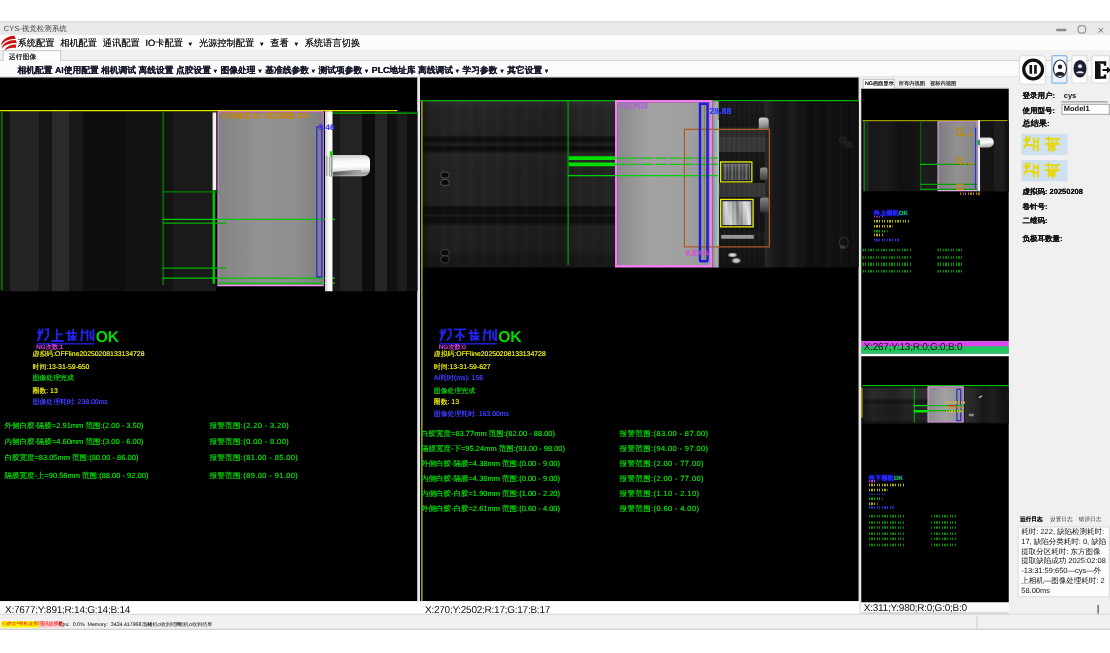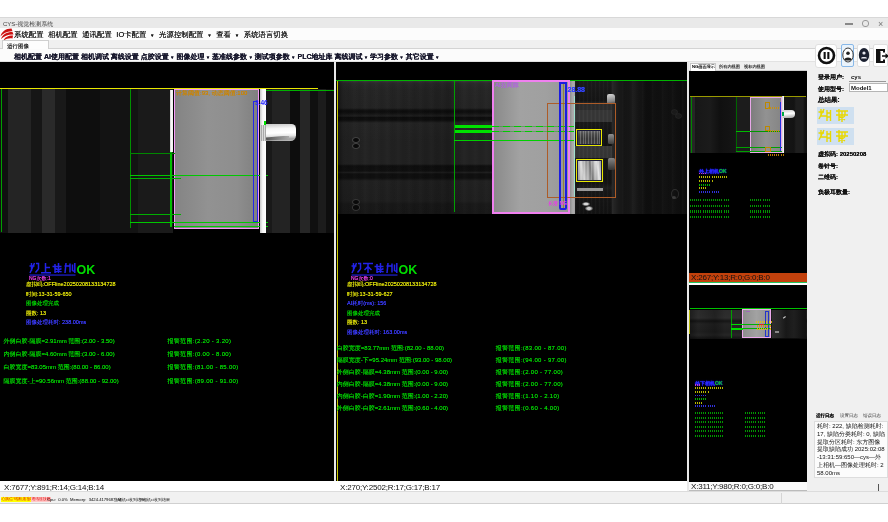--- a/index.html
+++ b/index.html
@@ -232,21 +232,21 @@
 <div class="ab" style="left:699px;top:187.4px;width:7.5px;height:2px;background:repeating-linear-gradient(90deg,#d8d800 0,#d8d800 1px,transparent 1px,transparent 2.1px);opacity:0.85;filter:blur(0.3px)"></div>
 <div class="ab" style="left:699px;top:191px;width:19.5px;height:2px;background:repeating-linear-gradient(90deg,#3a3aff 0,#3a3aff 1px,transparent 1px,transparent 2.1px);opacity:0.85;filter:blur(0.3px)"></div>
 <div class="ab" style="left:689.5px;top:199px;width:39px;height:2.4px;background:repeating-linear-gradient(90deg,#00bb00 0,#00bb00 1px,transparent 1px,transparent 2.1px);opacity:0.8;filter:blur(0.3px)"></div>
 <div class="ab" style="left:749.5px;top:199px;width:21.5px;height:2.4px;background:repeating-linear-gradient(90deg,#00bb00 0,#00bb00 1px,transparent 1px,transparent 2.1px);opacity:0.8;filter:blur(0.3px)"></div>
 <div class="ab" style="left:689.5px;top:204.7px;width:39px;height:2.4px;background:repeating-linear-gradient(90deg,#00bb00 0,#00bb00 1px,transparent 1px,transparent 2.1px);opacity:0.8;filter:blur(0.3px)"></div>
 <div class="ab" style="left:749.5px;top:204.7px;width:21.5px;height:2.4px;background:repeating-linear-gradient(90deg,#00bb00 0,#00bb00 1px,transparent 1px,transparent 2.1px);opacity:0.8;filter:blur(0.3px)"></div>
 <div class="ab" style="left:689.5px;top:210.3px;width:39px;height:2.4px;background:repeating-linear-gradient(90deg,#00bb00 0,#00bb00 1px,transparent 1px,transparent 2.1px);opacity:0.8;filter:blur(0.3px)"></div>
 <div class="ab" style="left:749.5px;top:210.3px;width:21.5px;height:2.4px;background:repeating-linear-gradient(90deg,#00bb00 0,#00bb00 1px,transparent 1px,transparent 2.1px);opacity:0.8;filter:blur(0.3px)"></div>
 <div class="ab" style="left:689.5px;top:216px;width:39px;height:2.4px;background:repeating-linear-gradient(90deg,#00bb00 0,#00bb00 1px,transparent 1px,transparent 2.1px);opacity:0.8;filter:blur(0.3px)"></div>
 <div class="ab" style="left:749.5px;top:216px;width:21.5px;height:2.4px;background:repeating-linear-gradient(90deg,#00bb00 0,#00bb00 1px,transparent 1px,transparent 2.1px);opacity:0.8;filter:blur(0.3px)"></div>
-<div class="ab" style="left:689px;top:273px;width:117.5px;height:9.5px;background:#c2410c;border-bottom:1px solid #22c55e">
+<div class="ab" style="left:689px;top:273px;width:117.5px;height:9.5px;background:#d946ef;border-bottom:6px solid #22c55e">
   <div class="ab t8" style="left:2px;top:0px;color:#111">X:267;Y:13;R:0;G:0;B:0</div>
 </div>
 <div class="ab" style="left:689px;top:284.5px;width:117.5px;height:197.5px;background:#000"></div>
 <div class="ab" style="left:690px;top:309.5px;width:116.5px;height:29px;background:linear-gradient(180deg,#2b2b2b 0,#2e2e2e 8px,#161616 11px,#242424 14px,#202020 22px,#262626 25px,#131313 29px)"></div>
 <div class="ab" style="left:690px;top:309.5px;width:116.5px;height:29px;background:linear-gradient(90deg,rgba(0,0,0,0.35) 0,rgba(0,0,0,0) 8px,rgba(0,0,0,0.25) 25px,rgba(0,0,0,0) 35px,rgba(0,0,0,0) 60px,rgba(0,0,0,0.3) 82px,rgba(0,0,0,0.5) 96px,rgba(0,0,0,0.35) 116px)"></div>
 <div class="ab" style="left:690px;top:308.3px;width:116.5px;height:1.2px;background:#00c000"></div>
 <div class="ab" style="left:689.2px;top:309.5px;width:0.9px;height:24.5px;background:#b8b800"></div>
 <div class="ab" style="left:731px;top:310px;width:1px;height:27.7px;background:#00a000"></div>
 <div class="ab" style="left:741.5px;top:309px;width:29.5px;height:29px;background:linear-gradient(90deg,#8e8e8e,#a2a2a2 50%,#909090);border:1px solid #eeaaee"></div>
 <div class="ab" style="left:746px;top:310.5px;width:4px;height:1.2px;background:#a060c0;opacity:0.8"></div>

